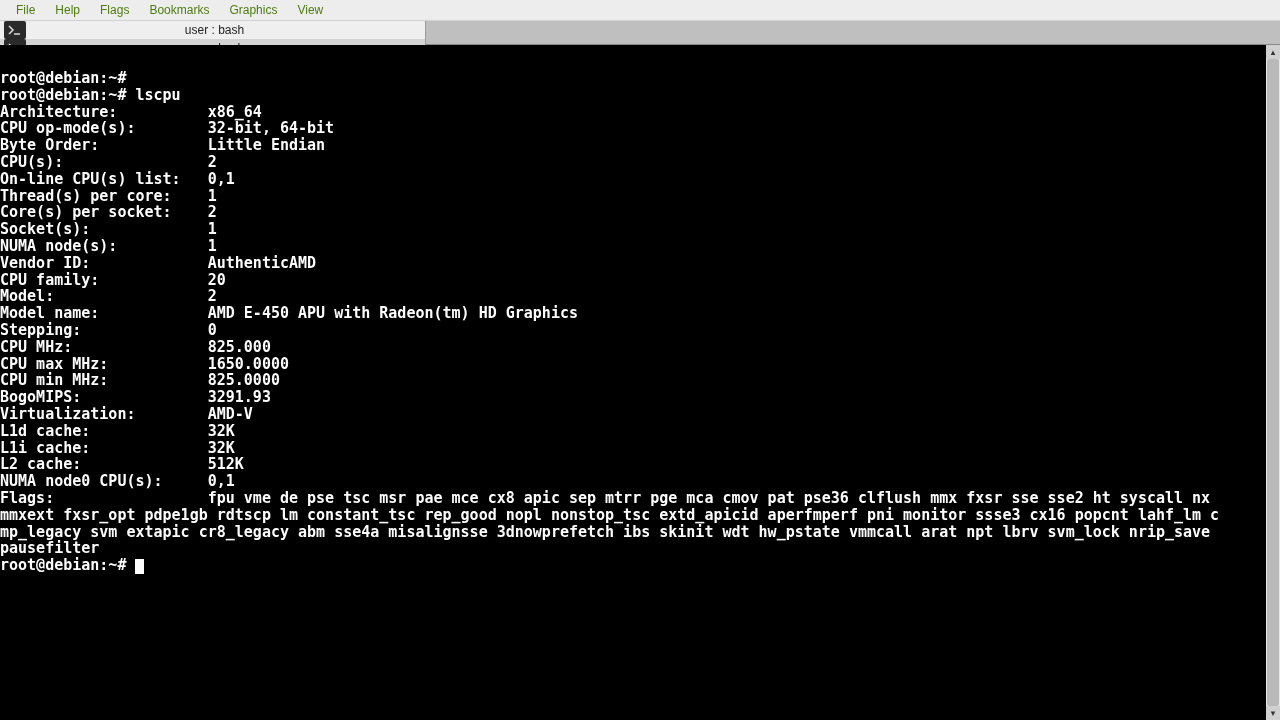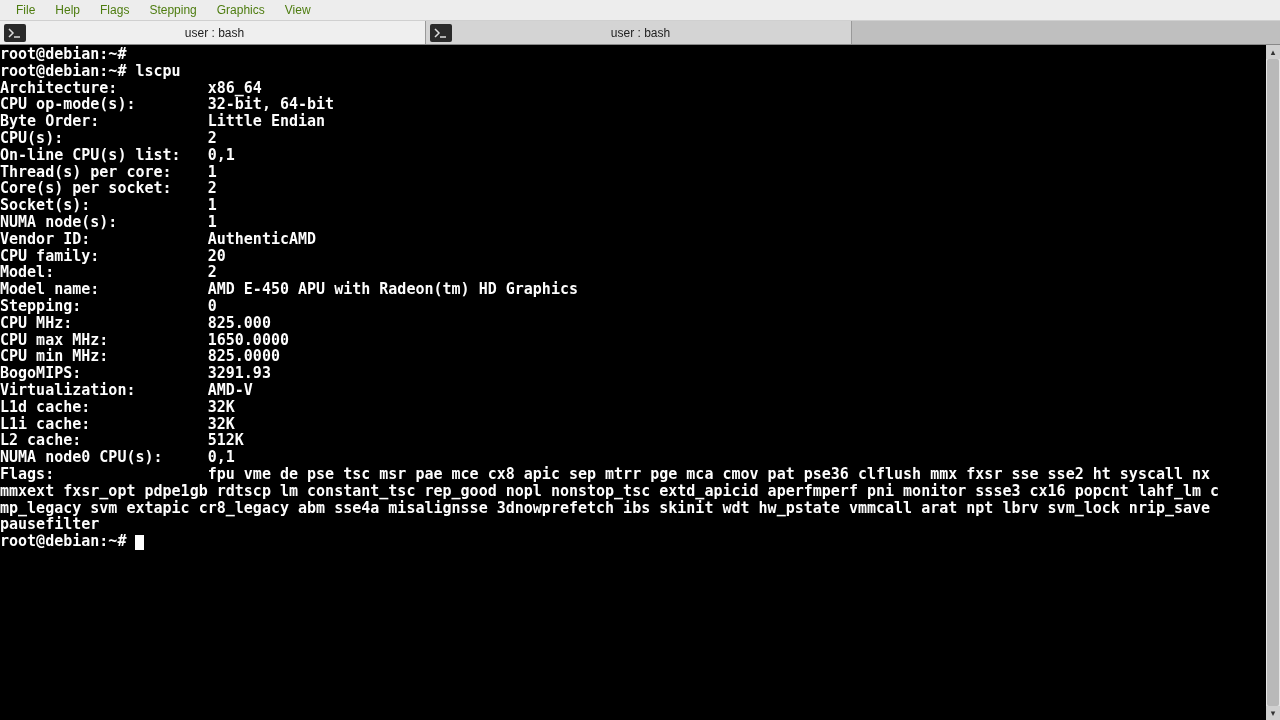--- a/index.html
+++ b/index.html
@@ -23,20 +23,21 @@
   color: #4d7c0f;
   padding: 2px 10px;
   cursor: default;
 }
 .tabbar {
   background: #bfbfbf;
   height: 24px;
   display: flex;
   align-items: stretch;
   border-bottom: 1px solid #888;
+  flex-direction: column;
 }
 .tab {
   display: flex;
   align-items: center;
   border-right: 1px solid #999;
   font-size: 12px;
   color: #222;
   background: #d4d4d4;
   width: 426px;
   position: relative;
@@ -70,20 +71,21 @@
   position: absolute;
   inset: 0 14px 0 0;
   font-family: "DejaVu Sans Mono", "Liberation Mono", monospace;
   font-size: 15px;
   font-weight: bold;
   line-height: 16.8px;
   color: #fdfdfd;
   white-space: pre;
   padding: 1px 0 0 0;
   overflow: hidden;
+  margin-top: 24px;
 }
 .cursor-block {
   display: inline-block;
   width: 9px;
   height: 15px;
   background: #fdfdfd;
   vertical-align: text-bottom;
 }
 .scrollbar {
   position: absolute;
@@ -120,21 +122,21 @@
   background: #000;
 }
 </style>
 </head>
 <body>
 
 <div class="menubar">
   <div class="menubar-item">File</div>
   <div class="menubar-item">Help</div>
   <div class="menubar-item">Flags</div>
-  <div class="menubar-item">Stepping</div>
+  <div class="menubar-item">Bookmarks</div>
   <div class="menubar-item">Graphics</div>
   <div class="menubar-item">View</div>
 </div>
 
 <div class="tabbar">
   <div class="tab active">
     <span class="tab-icon">
       <svg viewBox="0 0 14 10">
           <path d="M1 1 L5 5 L1 9" stroke="#ddd" stroke-width="1.5" fill="none"></path>
           <line x1="6" y1="9" x2="12" y2="9" stroke="#ddd" stroke-width="1.5"></line>

